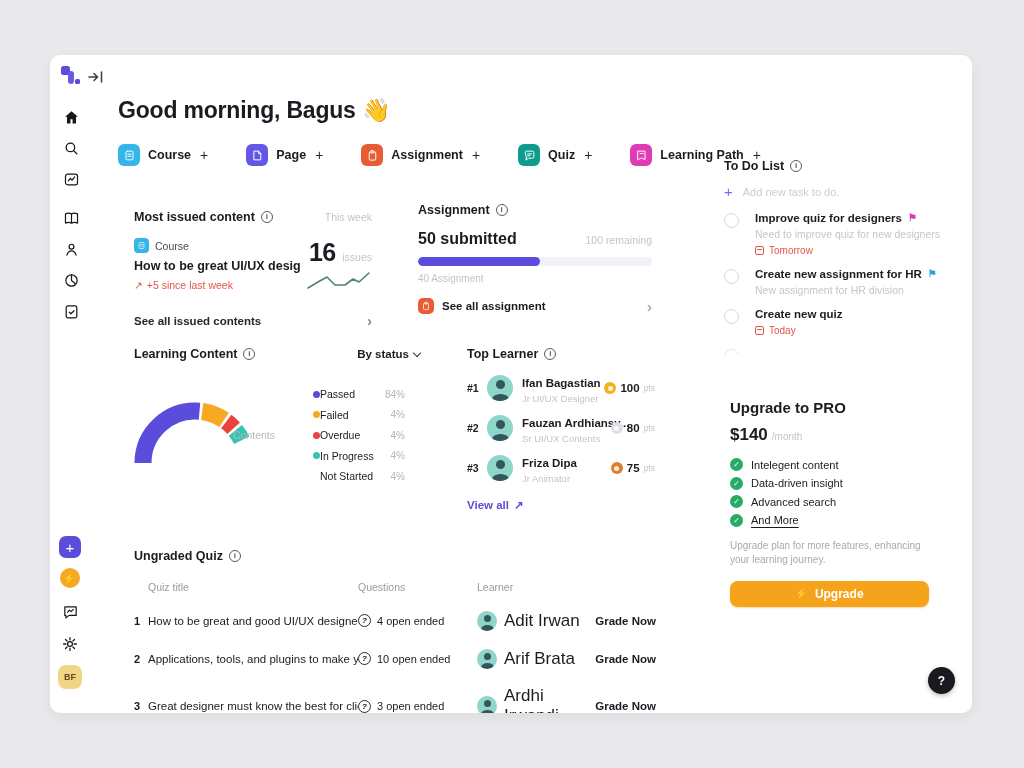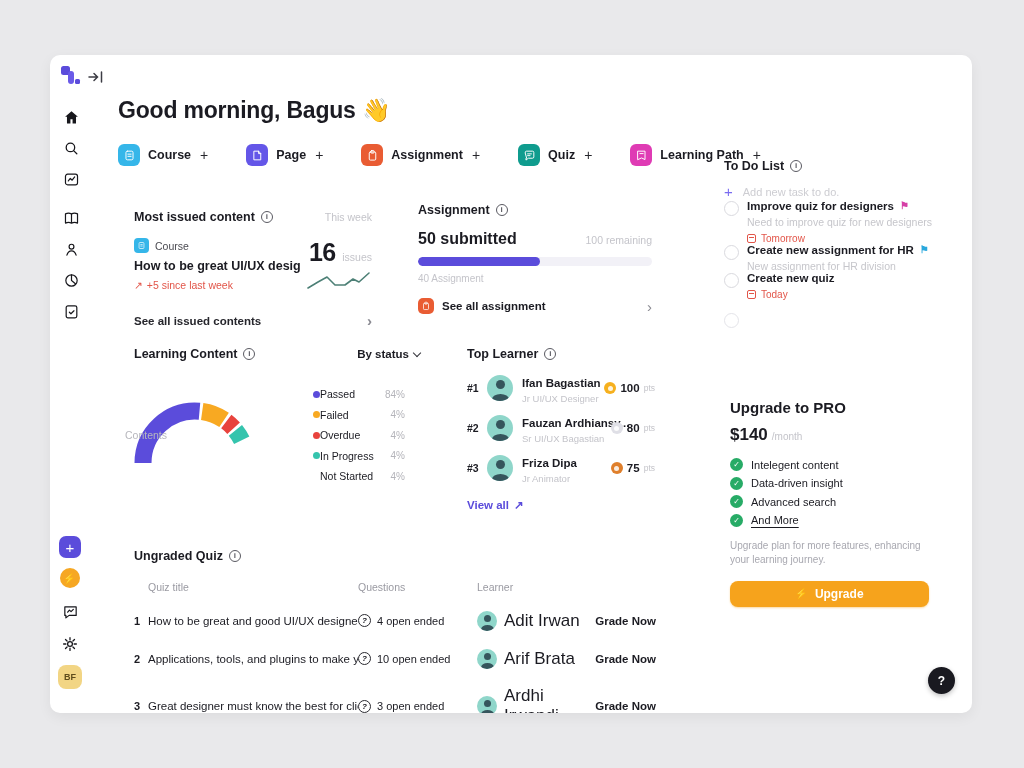--- a/index.html
+++ b/index.html
@@ -64,21 +64,21 @@
   .mini-orange{width:16px;height:16px;border-radius:5px;background:#e95c33;display:flex;align-items:center;justify-content:center}
   .mini-orange svg{width:10px;height:10px;stroke:#fff;fill:none;stroke-width:1.8}
   .ca-foot .lbl{font-size:11.5px;font-weight:600;flex:1}
 
   
   .learning{left:84px;top:292px;width:286px;height:150px}
   .lc-head{display:flex;justify-content:space-between;align-items:center}
   .bystatus{display:flex;align-items:center;gap:5px;font-size:11.5px;font-weight:600;cursor:pointer}
   .caret{width:6px;height:6px;border-right:1.6px solid #33333a;border-bottom:1.6px solid #33333a;transform:rotate(45deg);margin-top:-3px}
   .gauge-wrap{position:absolute;left:-9px;top:36px;width:150px;height:86px}
-  .gauge-center{position:absolute;left:0;top:46px;width:150px;text-align:left}
+  .gauge-center{position:absolute;left:0;top:46px;width:150px;text-align:right}
   .gauge-center .glabel{font-size:10.5px;color:#b7b7bd}
   .gauge-center .gvalue{font-size:27px;font-weight:700;letter-spacing:-.5px;margin-top:1px}
   .legend{position:absolute;left:179px;top:40px;width:92px;display:flex;flex-direction:column;gap:6.5px}
   .lg-row{display:flex;align-items:center;height:14px}
   .lg-dot{width:7px;height:7px;border-radius:50%;flex:none}
   .lg-label{font-size:10.5px;font-weight:500;flex:1}
   .lg-val{font-size:10px;color:#b4b4ba}
 
   
   .toplearn{left:417px;top:292px;width:188px}
@@ -112,21 +112,21 @@
   .avatar.sm{width:20px;height:20px}
   .avatar.sm::before{width:7px;height:7px;margin-left:-3.5px;top:4px}
   .avatar.sm::after{width:13px;height:9px;margin-left:-6.5px;bottom:-3px}
   .q-action{font-size:11.5px;font-weight:700;text-align:right;cursor:pointer}
 
   
   .todo{left:674px;top:104px;width:226px;height:196px;overflow:hidden}
   .todo-add{margin-top:10px;display:flex;align-items:center;gap:10px;cursor:pointer}
   .todo-add .plus{color:#7a6cf0;font-size:15px;font-weight:500}
   .todo-add .ph{font-size:11px;color:#cdcdd2}
-  .task{margin-top:0;display:flex;gap:8px}
+  .task{margin-top:12px;display:flex;gap:16px}
   .task-check{width:15px;height:15px;border:1.5px solid #d9d9de;border-radius:50%;flex:none;margin-top:1px;cursor:pointer}
   .task-title{font-size:11.5px;font-weight:600;display:flex;align-items:center;gap:6px}
   .flag{font-size:10px;line-height:1}
   .flag-magenta{color:#d63fa6}.flag-blue{color:#2aa8dd}
   .task-sub{font-size:10.5px;color:#c6c6cb;margin-top:4px}
   .task-due{margin-top:5px;display:flex;align-items:center;gap:5px;font-size:10px;font-weight:500;color:#e25549}
   .cal{width:9px;height:9px;border:1.2px solid #e25549;border-radius:2px;position:relative}
   .cal::before{content:"";position:absolute;left:1px;right:1px;top:1.5px;height:1.5px;background:#e25549}
   .todo-partial{width:15px;height:15px;border:1.5px solid #e4e4e9;border-radius:50%;margin-top:13px;margin-left:0}
 
@@ -411,21 +411,21 @@
         <span class="tl-info"><span class="tl-name">Ifan Bagastian</span><div class="tl-role">Jr UI/UX Designer</div></span>
         <span class="tl-pts">
             <span class="medal medal-gold"></span>
             <span class="tl-ptnum">100</span>
             <span class="tl-ptunit">pts</span>
           </span>
       </div>
       <div class="tl-row">
         <span class="tl-rank">#2</span>
         <span class="avatar"></span>
-        <span class="tl-info"><span class="tl-name">Fauzan Ardhiansy...</span><div class="tl-role">Sr UI/UX Bagastian</div></span>
+        <span class="tl-info"><span class="tl-name">Fauzan Ardhiansy...</span><div class="tl-role">Sr UI/UX Contents</div></span>
         <span class="tl-pts">
             <span class="medal medal-silver"></span>
             <span class="tl-ptnum">80</span>
             <span class="tl-ptunit">pts</span>
           </span>
       </div>
       <div class="tl-row">
         <span class="tl-rank">#3</span>
         <span class="avatar"></span>
         <span class="tl-info"><span class="tl-name">Friza Dipa</span><div class="tl-role">Jr Animator</div></span>

